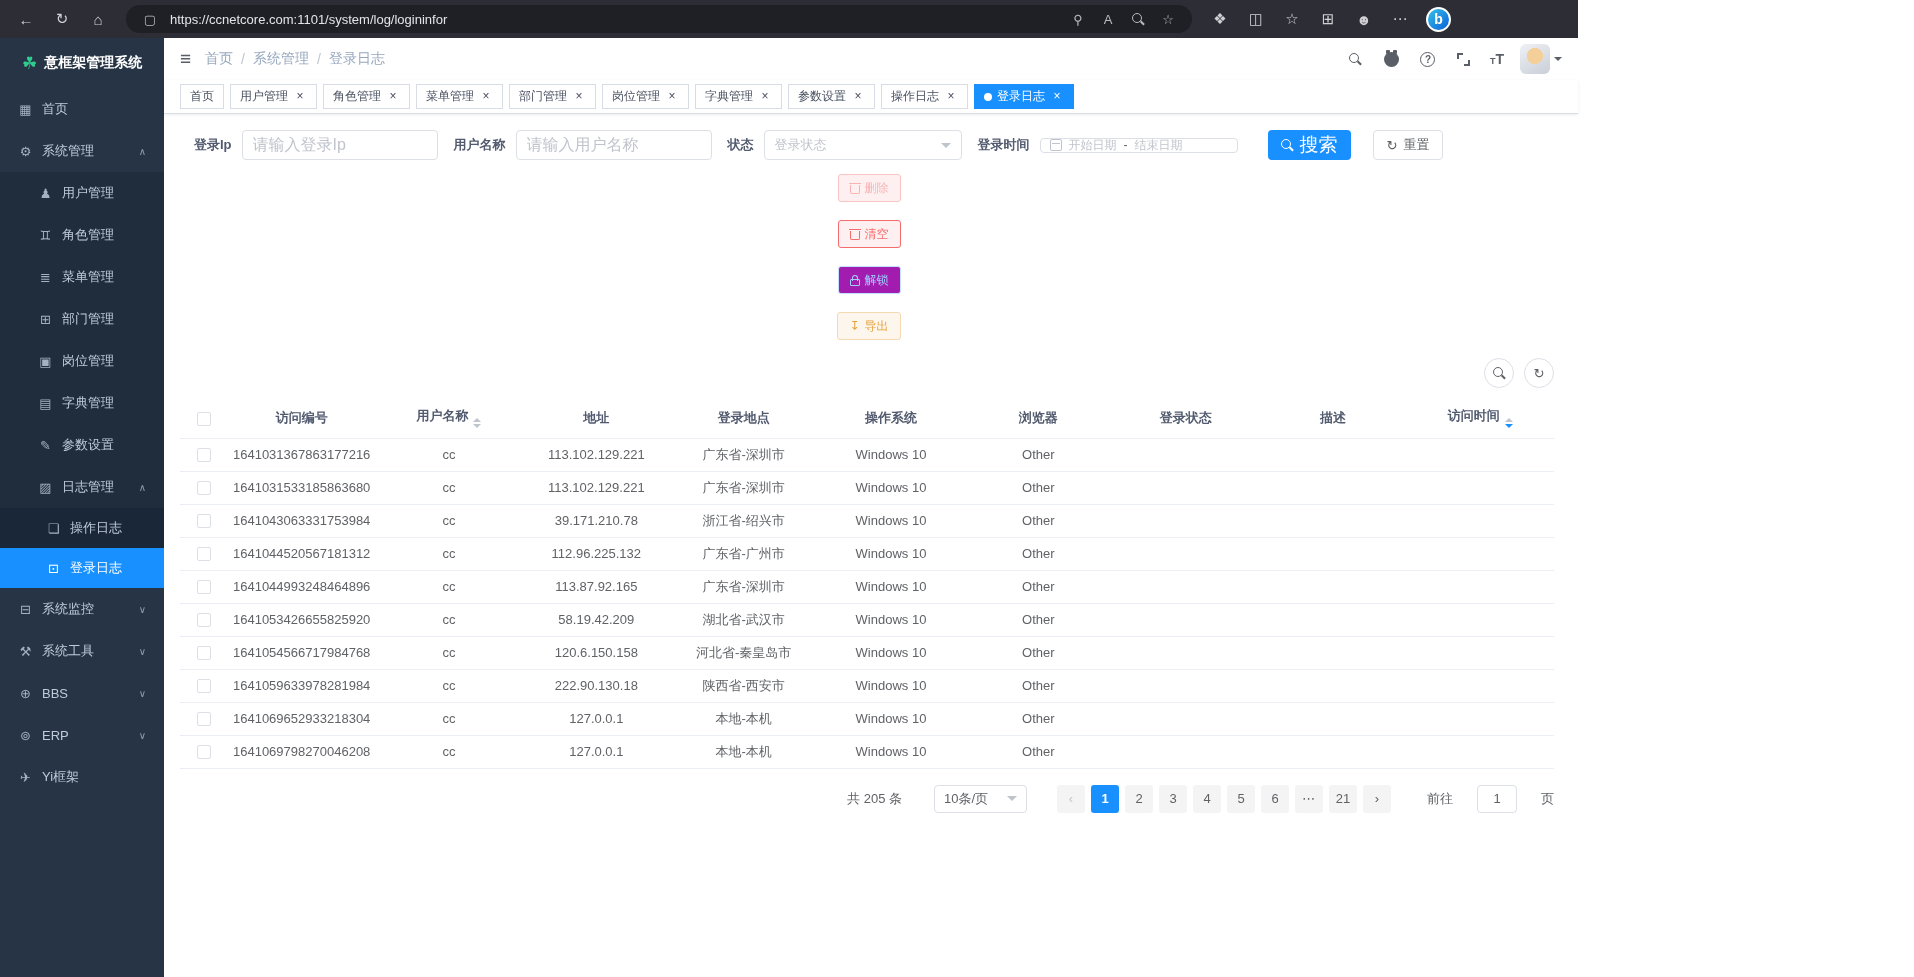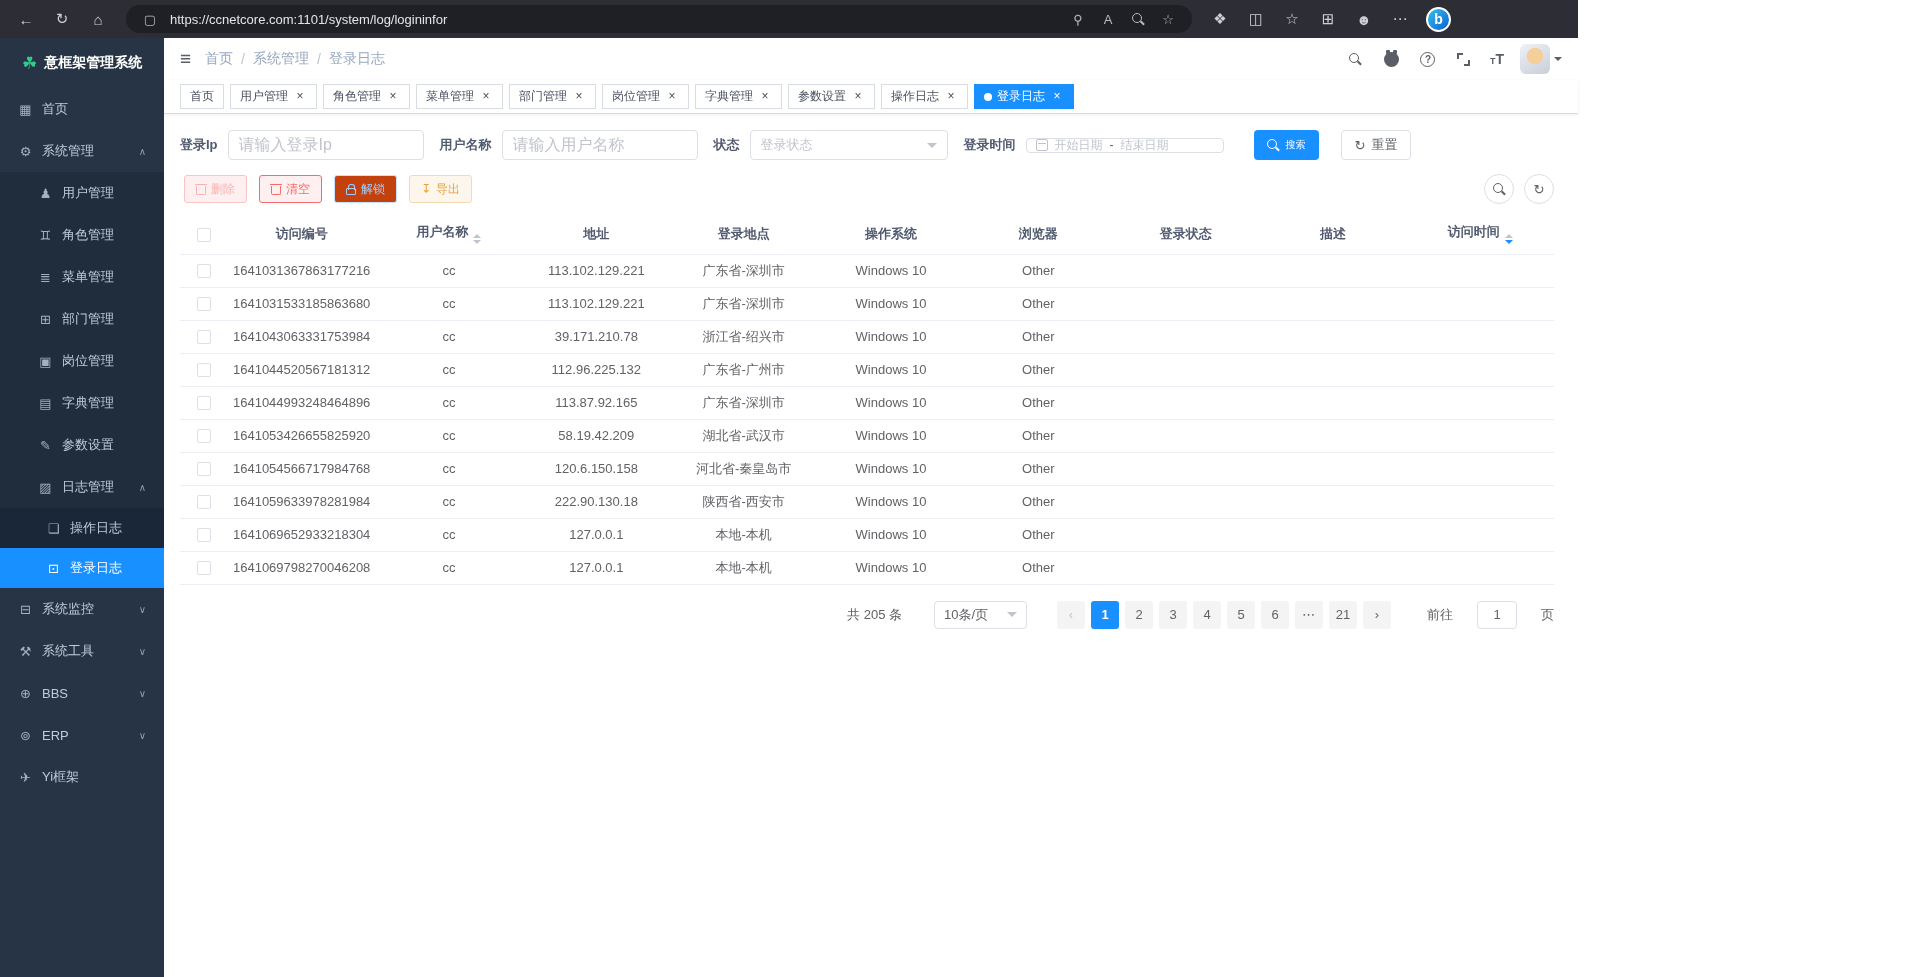--- a/index.html
+++ b/index.html
@@ -78,43 +78,43 @@
     border: 1px solid #d8dce5; background: #fff; color: #495060; font-size: 12px; cursor: pointer; white-space: nowrap; }
   .tab.active { background: #1890ff; border-color: #1890ff; color: #fff; }
   .dot { width: 8px; height: 8px; border-radius: 50%; background: #fff; display: inline-block; }
   .tab .close { font-size: 12px; width: 14px; height: 14px; line-height: 13px; text-align: center; border-radius: 50%; }
 
   
   .content { flex: 1; padding: 16px 16px 0 16px; overflow: hidden; width: 1406px; }
 
   .filter-row { display: flex; align-items: center; margin-bottom: 14px; }
   .flabel { font-size: 13px; font-weight: bold; color: #515a6e; margin: 0 10px 0 16px; white-space: nowrap; }
-  .flabel:first-child { margin-left: 0; text-align: right; }
+  .flabel:first-child { margin-left: 14px; text-align: right; }
   .finput { height: 30px; width: 196px; border: 1px solid #dcdfe6; border-radius: 4px; padding: 0 10px;
     font-size: 16px; color: #606266; outline: none; font-family: inherit; }
   .finput::placeholder { color: #c0c4cc; }
   .fselect { height: 30px; width: 198px; border: 1px solid #dcdfe6; border-radius: 4px; display: flex;
     align-items: center; justify-content: space-between; padding: 0 10px; font-size: 13px; color: #c0c4cc; cursor: pointer; }
   .caret { width: 0; height: 0; border: 5px solid transparent; border-top-color: #c0c4cc; margin-top: 5px; }
   .daterange { height: 15px; width: 198px; border: 1px solid #dcdfe6; border-radius: 4px; display: flex;
     align-items: center; gap: 7px; padding: 0 9px; font-size: 12px; color: #c0c4cc; cursor: pointer; white-space: nowrap; }
   .cal { width: 12px; height: 12px; border: 1px solid #c0c4cc; border-radius: 2px; position: relative; display: inline-block; flex: 0 0 12px; }
   .cal::before { content: ""; position: absolute; top: 2.5px; left: 1px; right: 1px; height: 1px; background: #c0c4cc; }
   .dsep { color: #606266; }
   .btn-search { height: 30px; margin-left: 30px; padding: 0 13px; background: #1890ff; color: #fff; border: none;
-    border-radius: 4px; font-size: 10px; display: inline-flex; align-items: center; gap: 6px; cursor: pointer; font-family: inherit; text-align: center; }
+    border-radius: 4px; font-size: 19px; display: inline-flex; align-items: center; gap: 6px; cursor: pointer; font-family: inherit; text-align: center; }
   .btn-reset { height: 30px; margin-left: 22px; padding: 0 13px; background: #fff; border: 1px solid #dcdfe6;
     color: #606266; border-radius: 4px; font-size: 13px; display: inline-flex; align-items: center; gap: 6px; cursor: pointer; font-family: inherit; }
 
-  .toolbar { display: flex; align-items: center; gap: 12px; margin-bottom: 10px; padding-left: 4px; }
+  .toolbar { display: flex; align-items: center; gap: 18px; margin-bottom: 10px; padding-left: 4px; flex-direction: column; }
   .tbtn { height: 28px; padding: 0 11px; border-radius: 3px; font-size: 12px; display: inline-flex;
     align-items: center; gap: 5px; border: 1px solid transparent; cursor: pointer; font-family: inherit; }
   .tbtn.delete { background: #fef0f0; border-color: #fbc4c4; color: #f8b3b3; cursor: not-allowed; }
   .tbtn.clear  { background: #fef0f0; border-color: #f56c6c; color: #f56c6c; }
-  .tbtn.unlock { background: #c2410c; border-color: #c6e2ff; color: #a0cfff; cursor: not-allowed; }
+  .tbtn.unlock { background: #a21caf; border-color: #c6e2ff; color: #a0cfff; cursor: not-allowed; }
   .tbtn.export { background: #fdf6ec; border-color: #f5dab1; color: #e6a23c; }
   .trash { width: 10px; height: 11px; position: relative; display: inline-block; }
   .trash::before { content: ""; position: absolute; top: 2.5px; left: 0; right: 0; bottom: 0;
     border: 1.2px solid currentColor; border-top: none; border-radius: 0 0 2px 2px; }
   .trash::after { content: ""; position: absolute; top: 0.5px; left: -1px; right: -1px; height: 1.4px; background: currentColor; }
   .lock { width: 10px; height: 7px; border: 1.2px solid currentColor; border-radius: 1px; position: relative;
     display: inline-block; margin-top: 5px; }
   .lock::before { content: ""; position: absolute; top: -5px; left: 1.4px; width: 4.5px; height: 5px;
     border: 1.2px solid currentColor; border-bottom: none; border-radius: 3px 3px 0 0; }
   .toolbar-right { margin-left: auto; display: flex; gap: 10px; }

